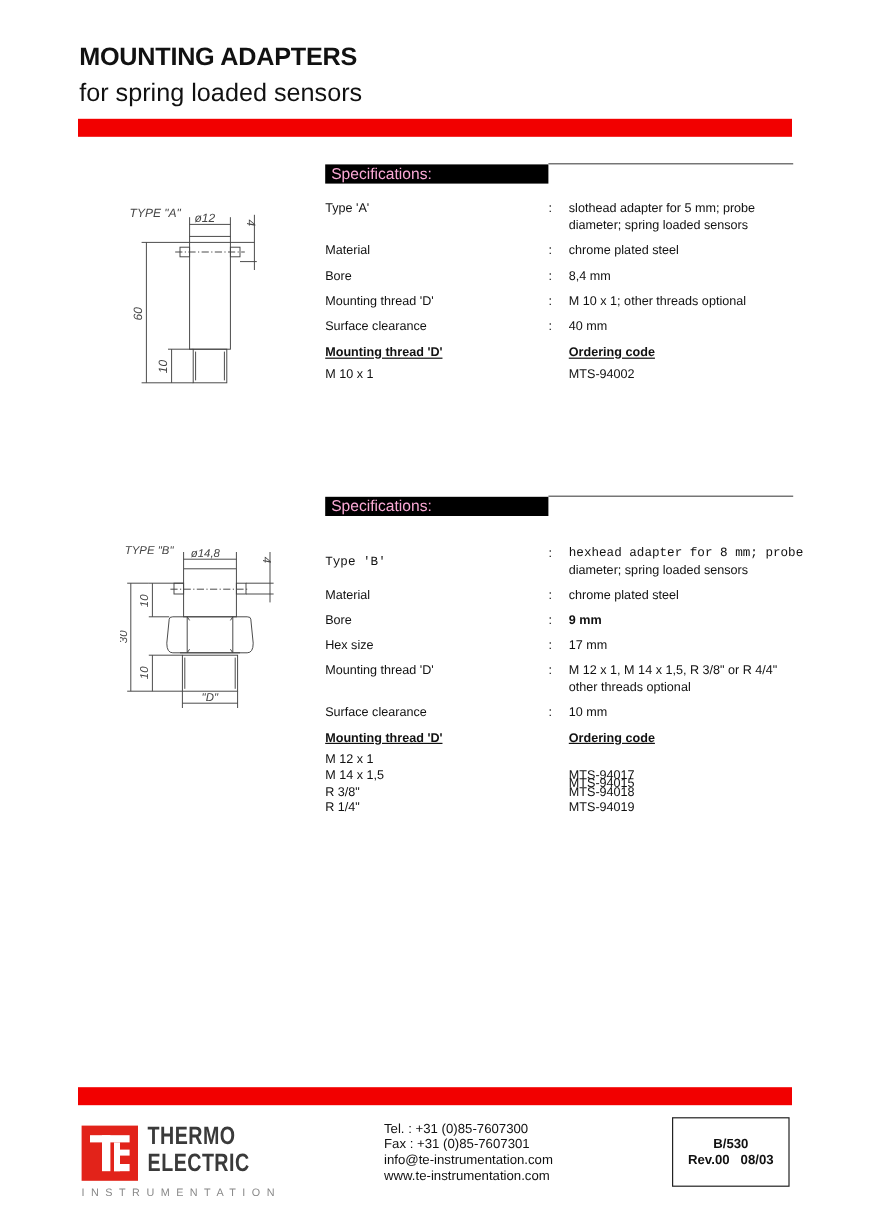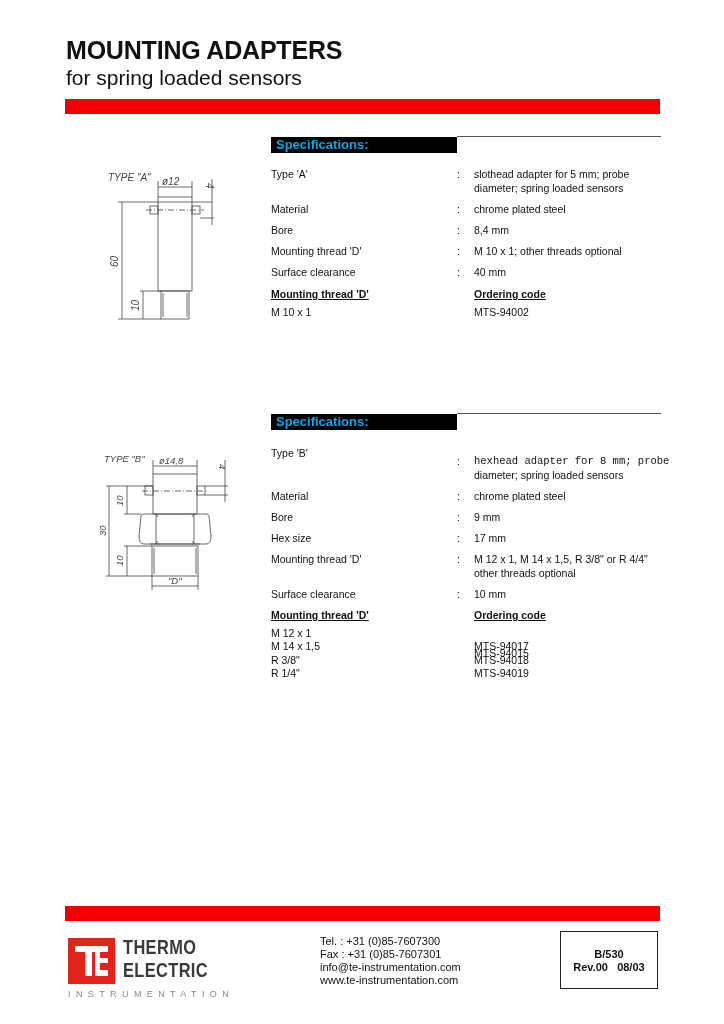--- a/index.html
+++ b/index.html
@@ -1,21 +1,21 @@
 <!DOCTYPE html>
 <html><head>
 <meta charset="utf-8">
 <style>
   html, body { margin:0; padding:0; background:#fff; }
   body { width:724px; height:1024px; position:relative; overflow:hidden; font-family:"Liberation Sans", sans-serif; color:#111; }
   .abs { position:absolute; }
-  .title { left:66px; top:36px; font-size:25px; font-weight:bold; letter-spacing:-0.2px; }
+  .title { left:66px; top:36px; font-size:21px; font-weight:bold; letter-spacing:-0.2px; }
   .subtitle { left:66px; top:66px; font-size:21px; }
   .redbar { background:#f20000; left:65px; width:595px; height:15px; }
-  .spec-hdr { left:271px; width:186px; height:16px; background:#000; color:#0ea5e9; font-weight:bold; font-size:13px; padding-left:5px; box-sizing:border-box; line-height:16px; }
+  .spec-hdr { left:271px; width:186px; height:16px; background:#000; color:#f9a8d4; font-weight:normal; font-size:13px; padding-left:5px; box-sizing:border-box; line-height:16px; }
   .spec-line { left:457px; width:204px; height:1px; background:#555; }
   .row { font-size:10.5px; line-height:14px; }
   .lbl { left:271px;text-align:center; }
   .colon { left:457px; }
   .val { left:474px; }
   .u { text-decoration:underline; font-weight:bold; }
   .drawing svg text { font-family:"Liberation Sans", sans-serif; font-style:italic; }
   .contact { left:320px; top:935px; font-size:11px; line-height:13px; }
   .docbox { left:560px; top:931px; width:98px; height:58px; border:1px solid #222; box-sizing:border-box; text-align:center; font-weight:bold; font-size:11px; line-height:13px; padding-top:16px; }
   .logo-box { left:68px; top:938px; width:47px; height:46px; background:#e2231a; }
@@ -153,32 +153,32 @@
       <text x="68" y="134">"D"</text>
       <text transform="translate(119,14) rotate(90)">4</text>
     </g>
   </svg>
 </div>
 
 <div class="abs spec-hdr" style="top:414px;">Specifications:</div>
 <div class="abs spec-line" style="top:413px;"></div>
 
 <div>
-  <div class="abs row lbl" style="top:446px;">Type 'B'</div>
+  <div class="abs row lbl" style="top:462px;font-family:Liberation Mono, monospace;">Type 'B'</div>
   <div class="abs row colon" style="top:454px;">:</div>
   <div class="abs row val" style="top:454px;font-family:Liberation Mono, monospace;">hexhead adapter for 8 mm; probe</div>
   <div class="abs row val" style="top:468px;">diameter; spring loaded sensors</div>
 
   <div class="abs row lbl" style="top:489px;">Material</div>
   <div class="abs row colon" style="top:489px;">:</div>
   <div class="abs row val" style="top:489px;">chrome plated steel</div>
 
   <div class="abs row lbl" style="top:510px;">Bore</div>
   <div class="abs row colon" style="top:510px;">:</div>
-  <div class="abs row val" style="top:510px;">9 mm</div>
+  <div class="abs row val" style="top:510px;font-weight:bold;">9 mm</div>
 
   <div class="abs row lbl" style="top:531px;">Hex size</div>
   <div class="abs row colon" style="top:531px;">:</div>
   <div class="abs row val" style="top:531px;">17 mm</div>
 
   <div class="abs row lbl" style="top:552px;">Mounting thread 'D'</div>
   <div class="abs row colon" style="top:552px;">:</div>
   <div class="abs row val" style="top:552px;">M 12 x 1, M 14 x 1,5, R 3/8" or R 4/4"</div>
   <div class="abs row val" style="top:566px;">other threads optional</div>
 

